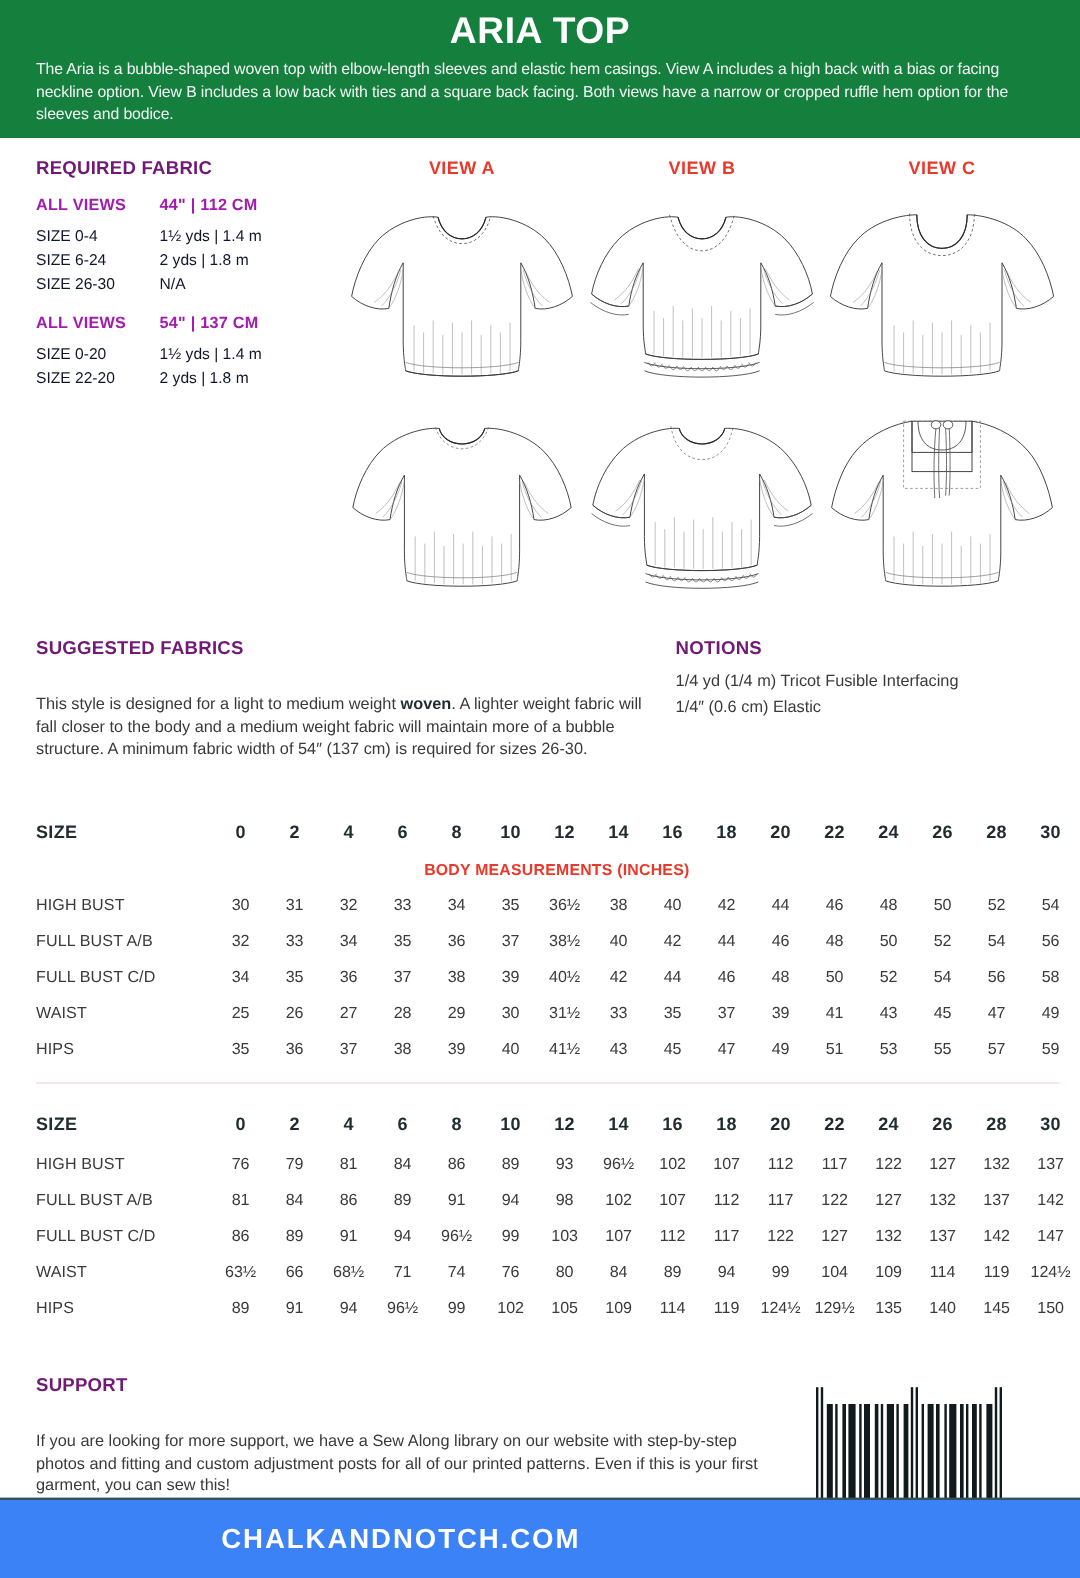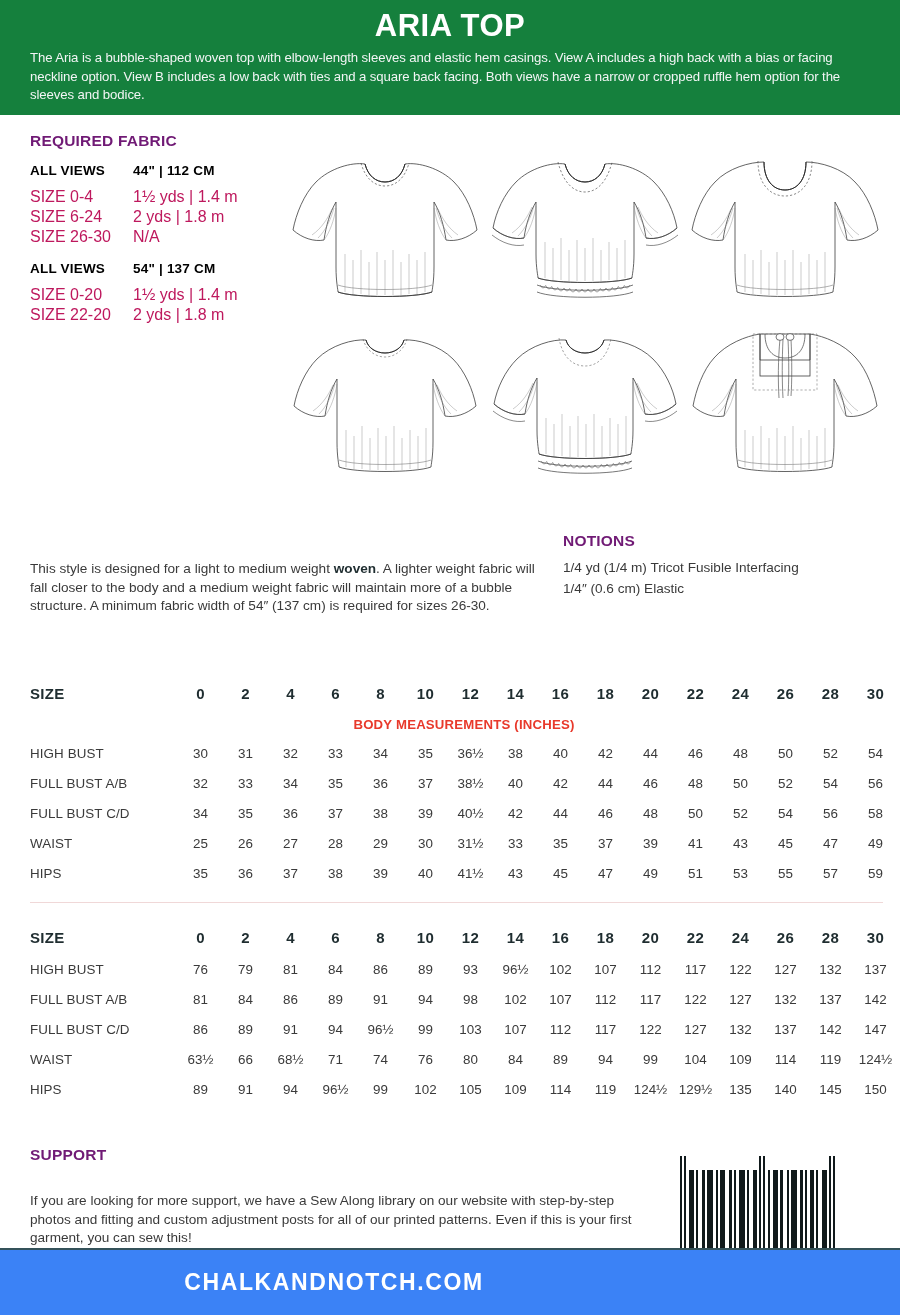--- a/index.html
+++ b/index.html
@@ -29,24 +29,24 @@
 
   
   .sec-head {
     color: #701a75; font-weight: bold; font-size: 15.5px;
     letter-spacing: 0.2px;
   }
 
   
   .fabric { position: absolute; left: 30px; top: 132px; width: 250px; }
   .fabric .sec-head { margin-bottom: 11px; }
-  .fab-row { display: flex; font-size: 16px; line-height: 20px; color: #be185d; }
+  .fab-row { display: flex; font-size: 13px; line-height: 20px; color: #0f172a; }
   .fab-row .c1 { width: 103px; }
   .fab-row .c2 { width: 147px; }
-  .fab-row.bold { font-weight: bold; font-size: 13.5px; color: #000000; letter-spacing: 0.2px; }
+  .fab-row.bold { font-weight: bold; font-size: 13.5px; color: #a21caf; letter-spacing: 0.2px; }
   .fab-gap { height: 12px; }
   .fab-gap-sm { height: 6px; }
 
   
   .views { position: absolute; left: 285px; top: 132px; width: 600px; }
   .view-labels { display: flex; }
   .view-label {
     flex: 1; text-align: center; color: #e8392b;
     font-weight: bold; font-size: 15px; letter-spacing: 0.4px;
   }
@@ -170,20 +170,25 @@
       <div class="c1">SIZE 0-20</div>
       <div class="c2">1½ yds | 1.4 m</div>
     </div>
     <div class="fab-row">
       <div class="c1">SIZE 22-20</div>
       <div class="c2">2 yds | 1.8 m</div>
     </div>
   </div>
 
   <div class="views">
+    <div class="view-labels">
+      <div class="view-label">VIEW A</div>
+      <div class="view-label">VIEW B</div>
+      <div class="view-label">VIEW C</div>
+    </div>
 
     <div class="figs-row">
 
       <div class="fig">
         <svg width="190" height="170" viewBox="0 0 190 170">
           <g fill="#ffffff" stroke="#3c3c3c" stroke-width="0.8" stroke-linejoin="round">
             <path d="M75 22 C62 20 40 26 26 40 C14 52 6 72 3 88 C12 96 24 100 34 98 C36 84 40 70 46 60 L46 125 C46 140 48 148 48 150 C64 156 126 156 142 150 C142 148 144 140 144 125 L144 60 C150 70 154 84 156 98 C166 100 178 96 187 88 C184 72 176 52 164 40 C150 26 128 20 115 22 C112 34 104 40 95 40 C86 40 78 34 75 22 Z"></path>
             <path d="M75 22 C78 34 86 40 95 40 C104 40 112 34 115 22" fill="none" stroke="#2a2a2a" stroke-width="1"></path>
             <path d="M71 21 C75 36 84 44 95 44 C106 44 115 36 119 21" fill="none" stroke="#555" stroke-width="0.7" stroke-dasharray="2.2 2"></path>
           </g>
@@ -436,20 +441,21 @@
               <path d="M127 149 L127 116"></path>
             <path d="M135 147 L135 108"></path>
             <path d="M48 140 C64 146 126 146 142 140" stroke="#7a7a7a" stroke-width="0.6"></path>
           </g>
         </svg>
       </div>
     </div>
   </div>
 
   <div class="suggested">
+    <div class="sec-head">SUGGESTED FABRICS</div>
     <div class="body-text"><span>This style is designed for a light to medium weight </span><b>woven</b><span>. A lighter weight fabric will fall closer to the body and a medium weight fabric will maintain more of a bubble structure. A minimum fabric width of 54″ (137 cm) is required for sizes 26-30.</span></div>
   </div>
 
   <div class="notions">
     <div class="sec-head">NOTIONS</div>
     <div class="line">1/4 yd (1/4 m) Tricot Fusible Interfacing</div>
     <div class="line">1/4″ (0.6 cm) Elastic</div>
   </div>
 
   <div class="mtable t-in">

